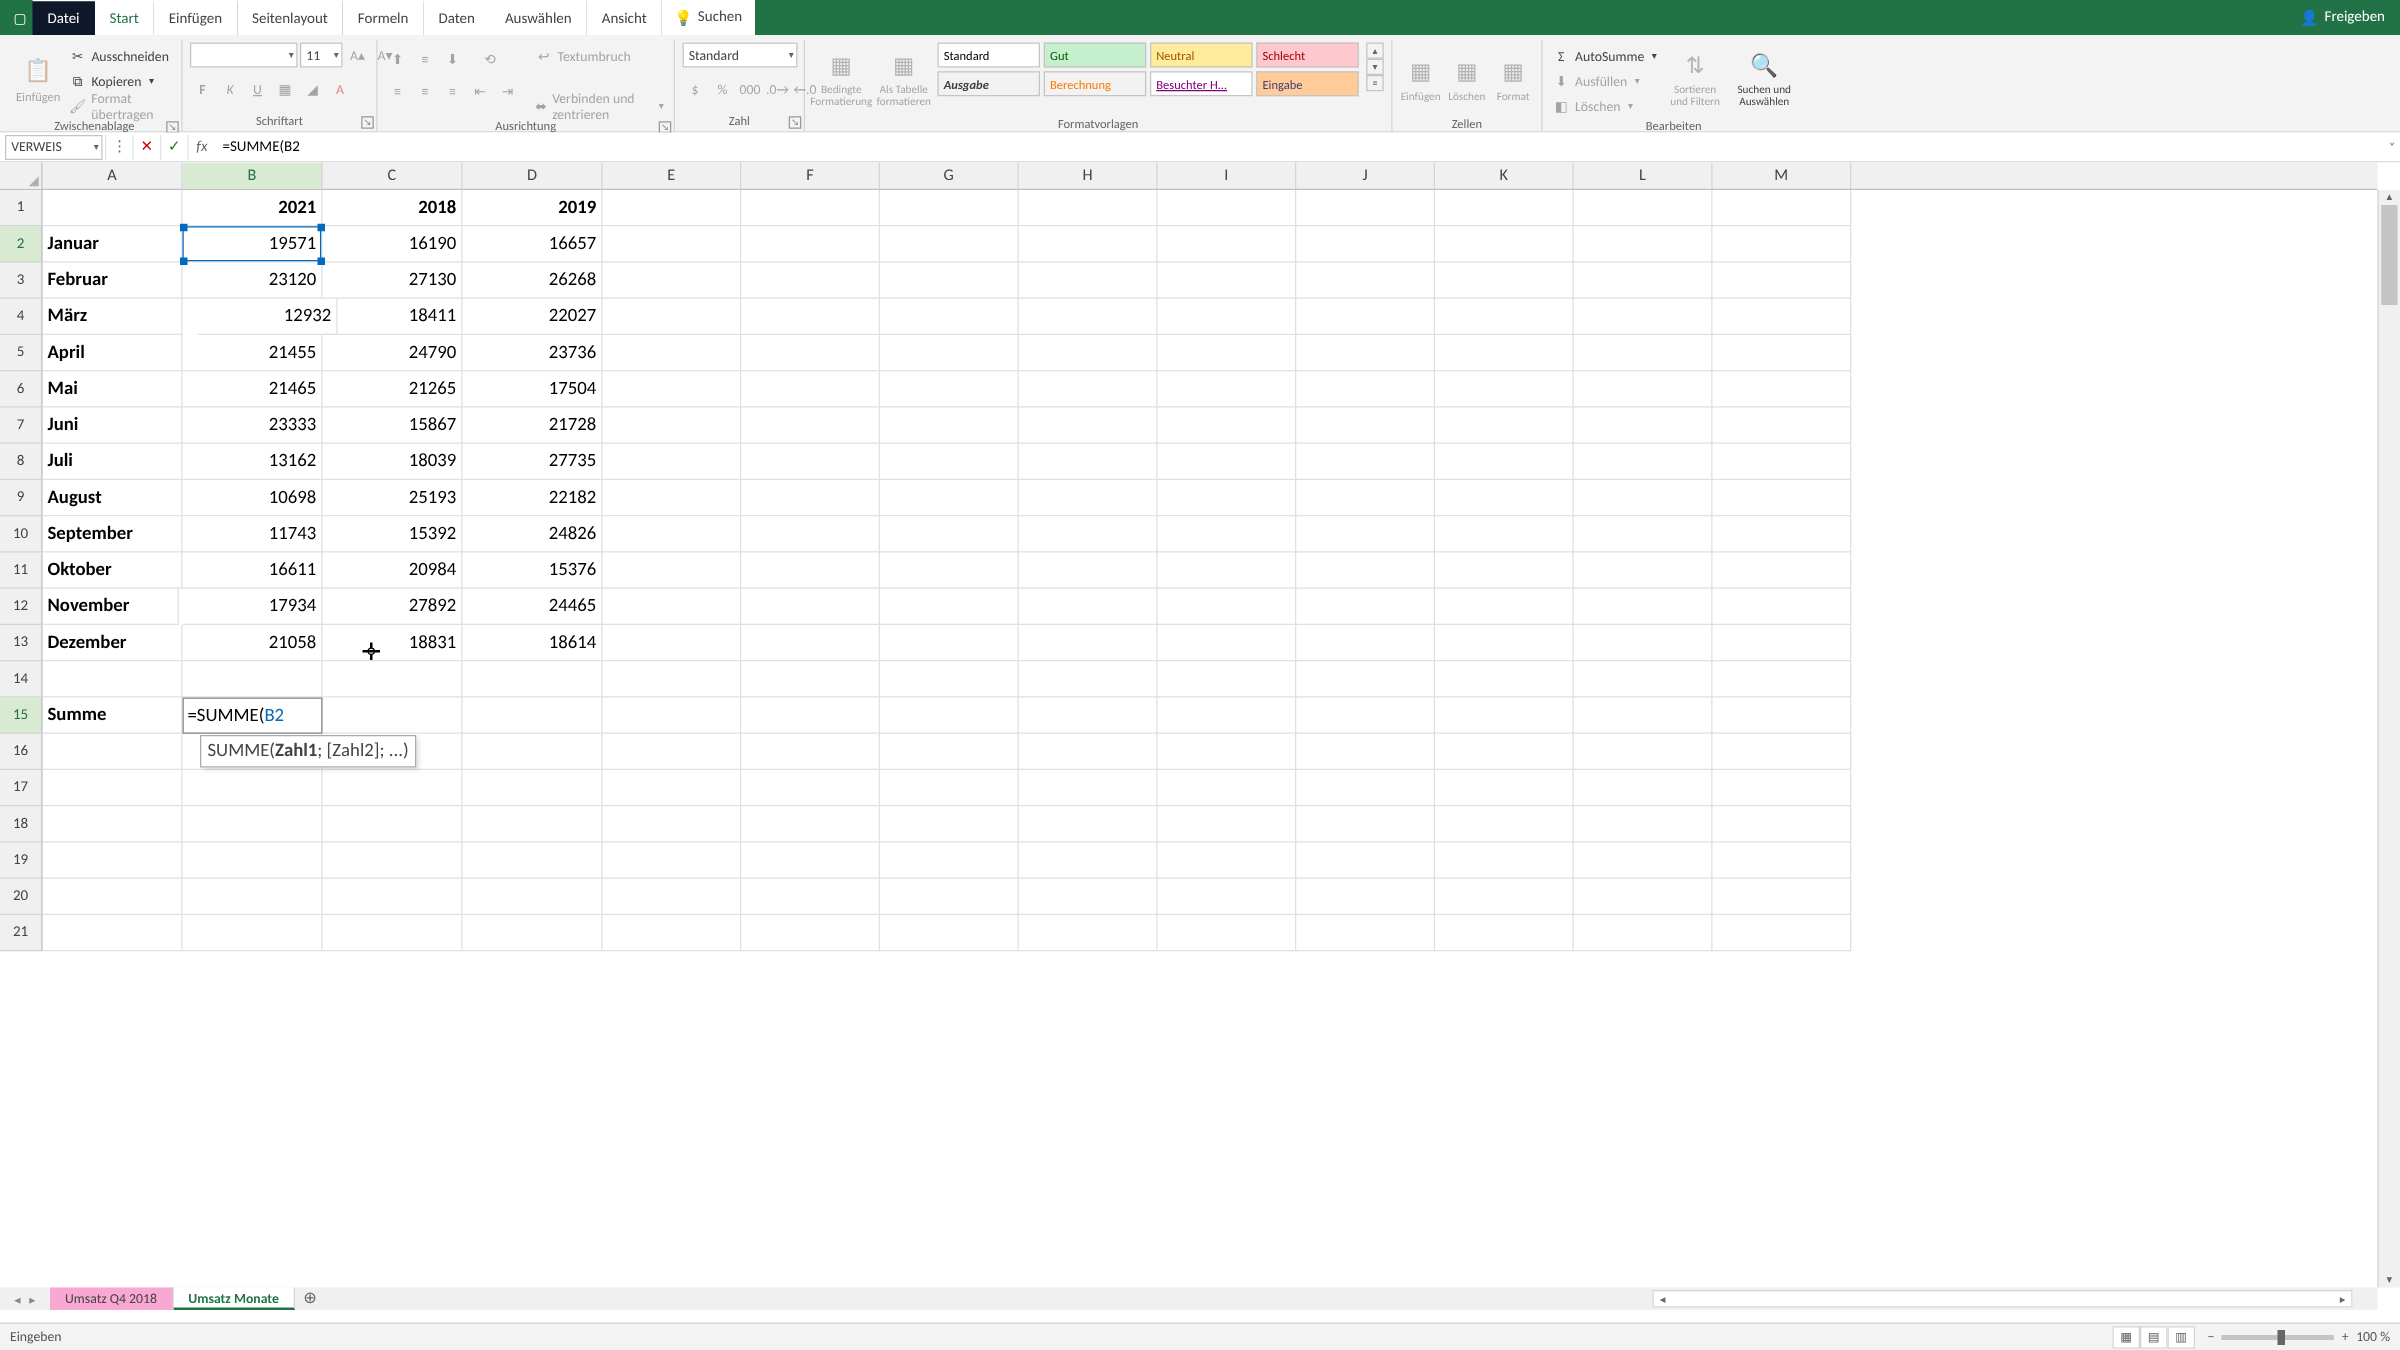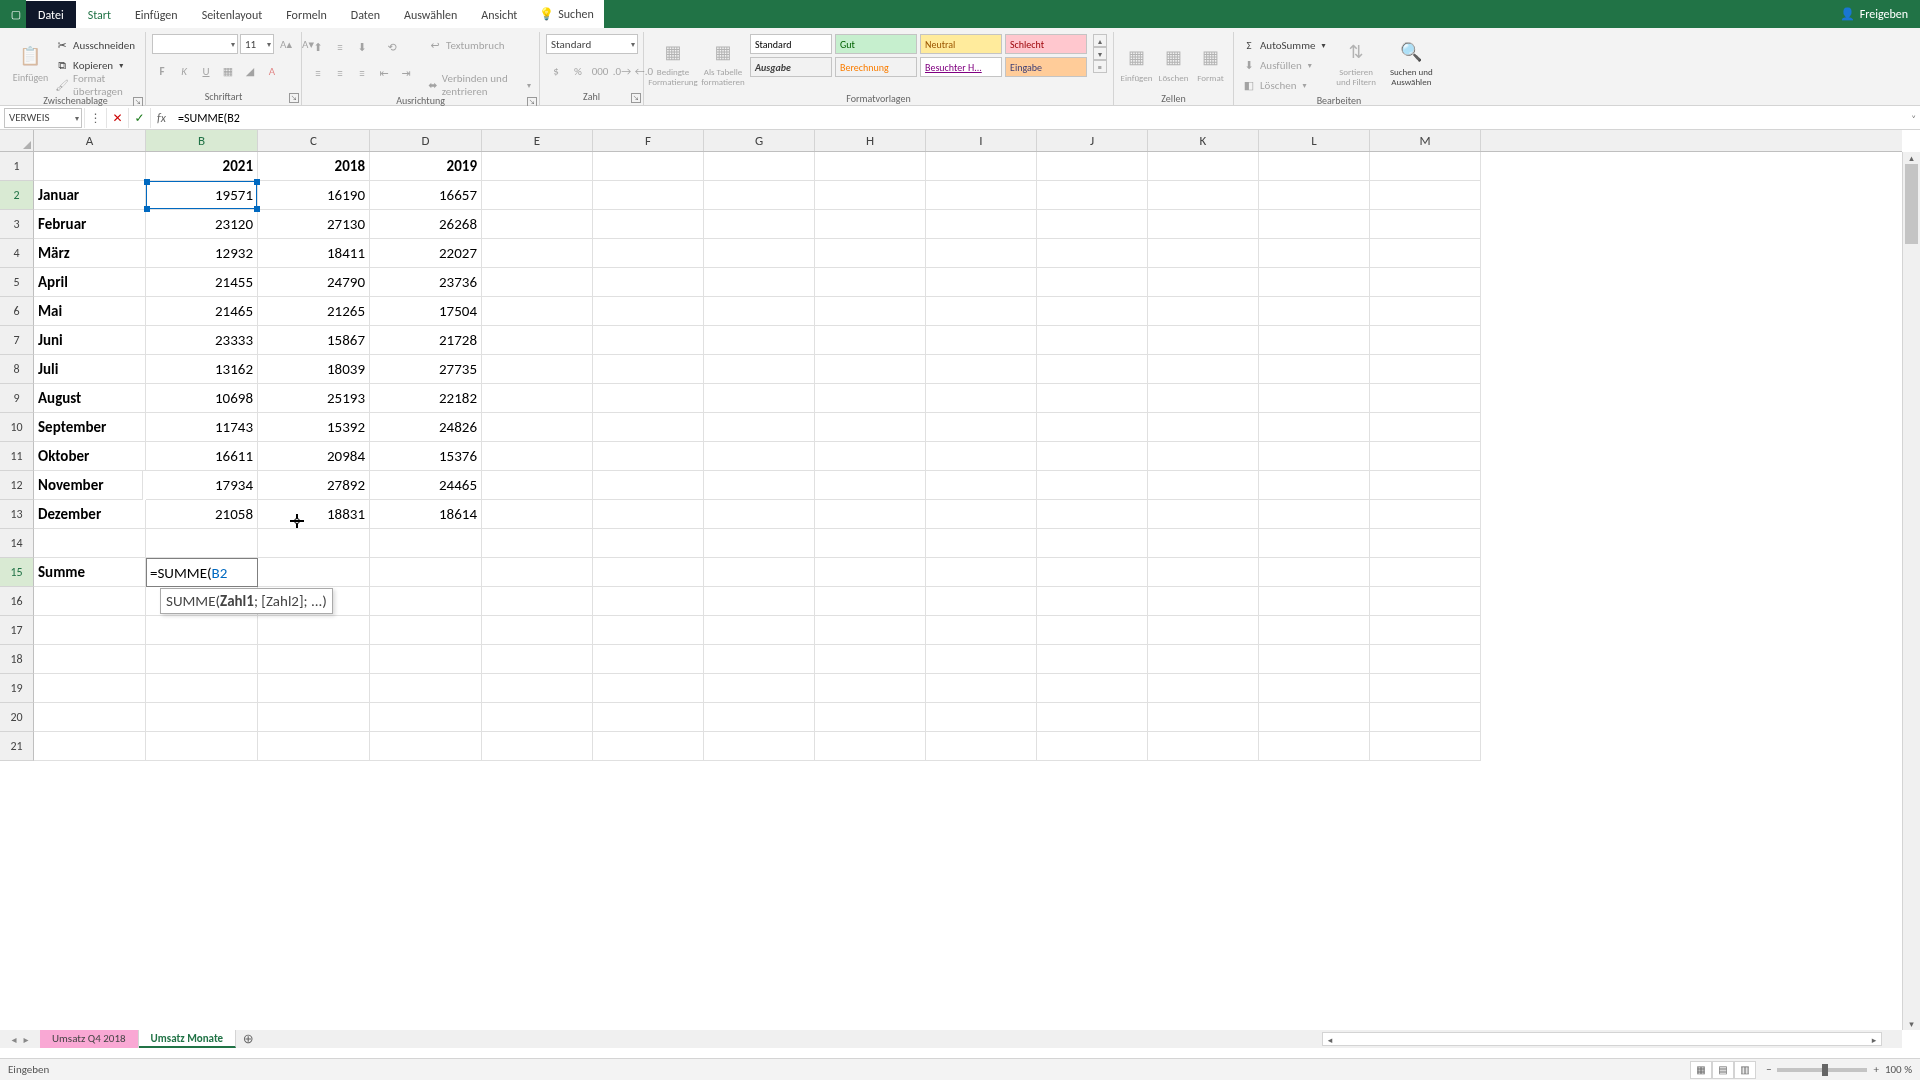--- a/index.html
+++ b/index.html
@@ -431,21 +431,21 @@
         <div class="cell" style="left: 448px; top: 58px; width: 111px;"></div>
         <div class="cell" style="left: 559px; top: 58px; width: 111px;"></div>
         <div class="cell" style="left: 670px; top: 58px; width: 111px;"></div>
         <div class="cell" style="left: 781px; top: 58px; width: 111px;"></div>
         <div class="cell" style="left: 892px; top: 58px; width: 111px;"></div>
         <div class="cell" style="left: 1003px; top: 58px; width: 111px;"></div>
         <div class="cell" style="left: 1114px; top: 58px; width: 111px;"></div>
         <div class="cell" style="left: 1225px; top: 58px; width: 111px;"></div>
         <div class="cell" style="left: 1336px; top: 58px; width: 111px;"></div>
         <div class="cell month" style="left: 0px; top: 87px; width: 112px;">März</div>
-        <div class="cell num" style="left: 112px; top: 87px; width: 112px;">12932</div>
+        <div class="cell num" style="left: 124px; top: 87px; width: 112px;">12932</div>
         <div class="cell num" style="left: 224px; top: 87px; width: 112px;">18411</div>
         <div class="cell num" style="left: 336px; top: 87px; width: 112px;">22027</div>
         <div class="cell" style="left: 448px; top: 87px; width: 111px;"></div>
         <div class="cell" style="left: 559px; top: 87px; width: 111px;"></div>
         <div class="cell" style="left: 670px; top: 87px; width: 111px;"></div>
         <div class="cell" style="left: 781px; top: 87px; width: 111px;"></div>
         <div class="cell" style="left: 892px; top: 87px; width: 111px;"></div>
         <div class="cell" style="left: 1003px; top: 87px; width: 111px;"></div>
         <div class="cell" style="left: 1114px; top: 87px; width: 111px;"></div>
         <div class="cell" style="left: 1225px; top: 87px; width: 111px;"></div>

